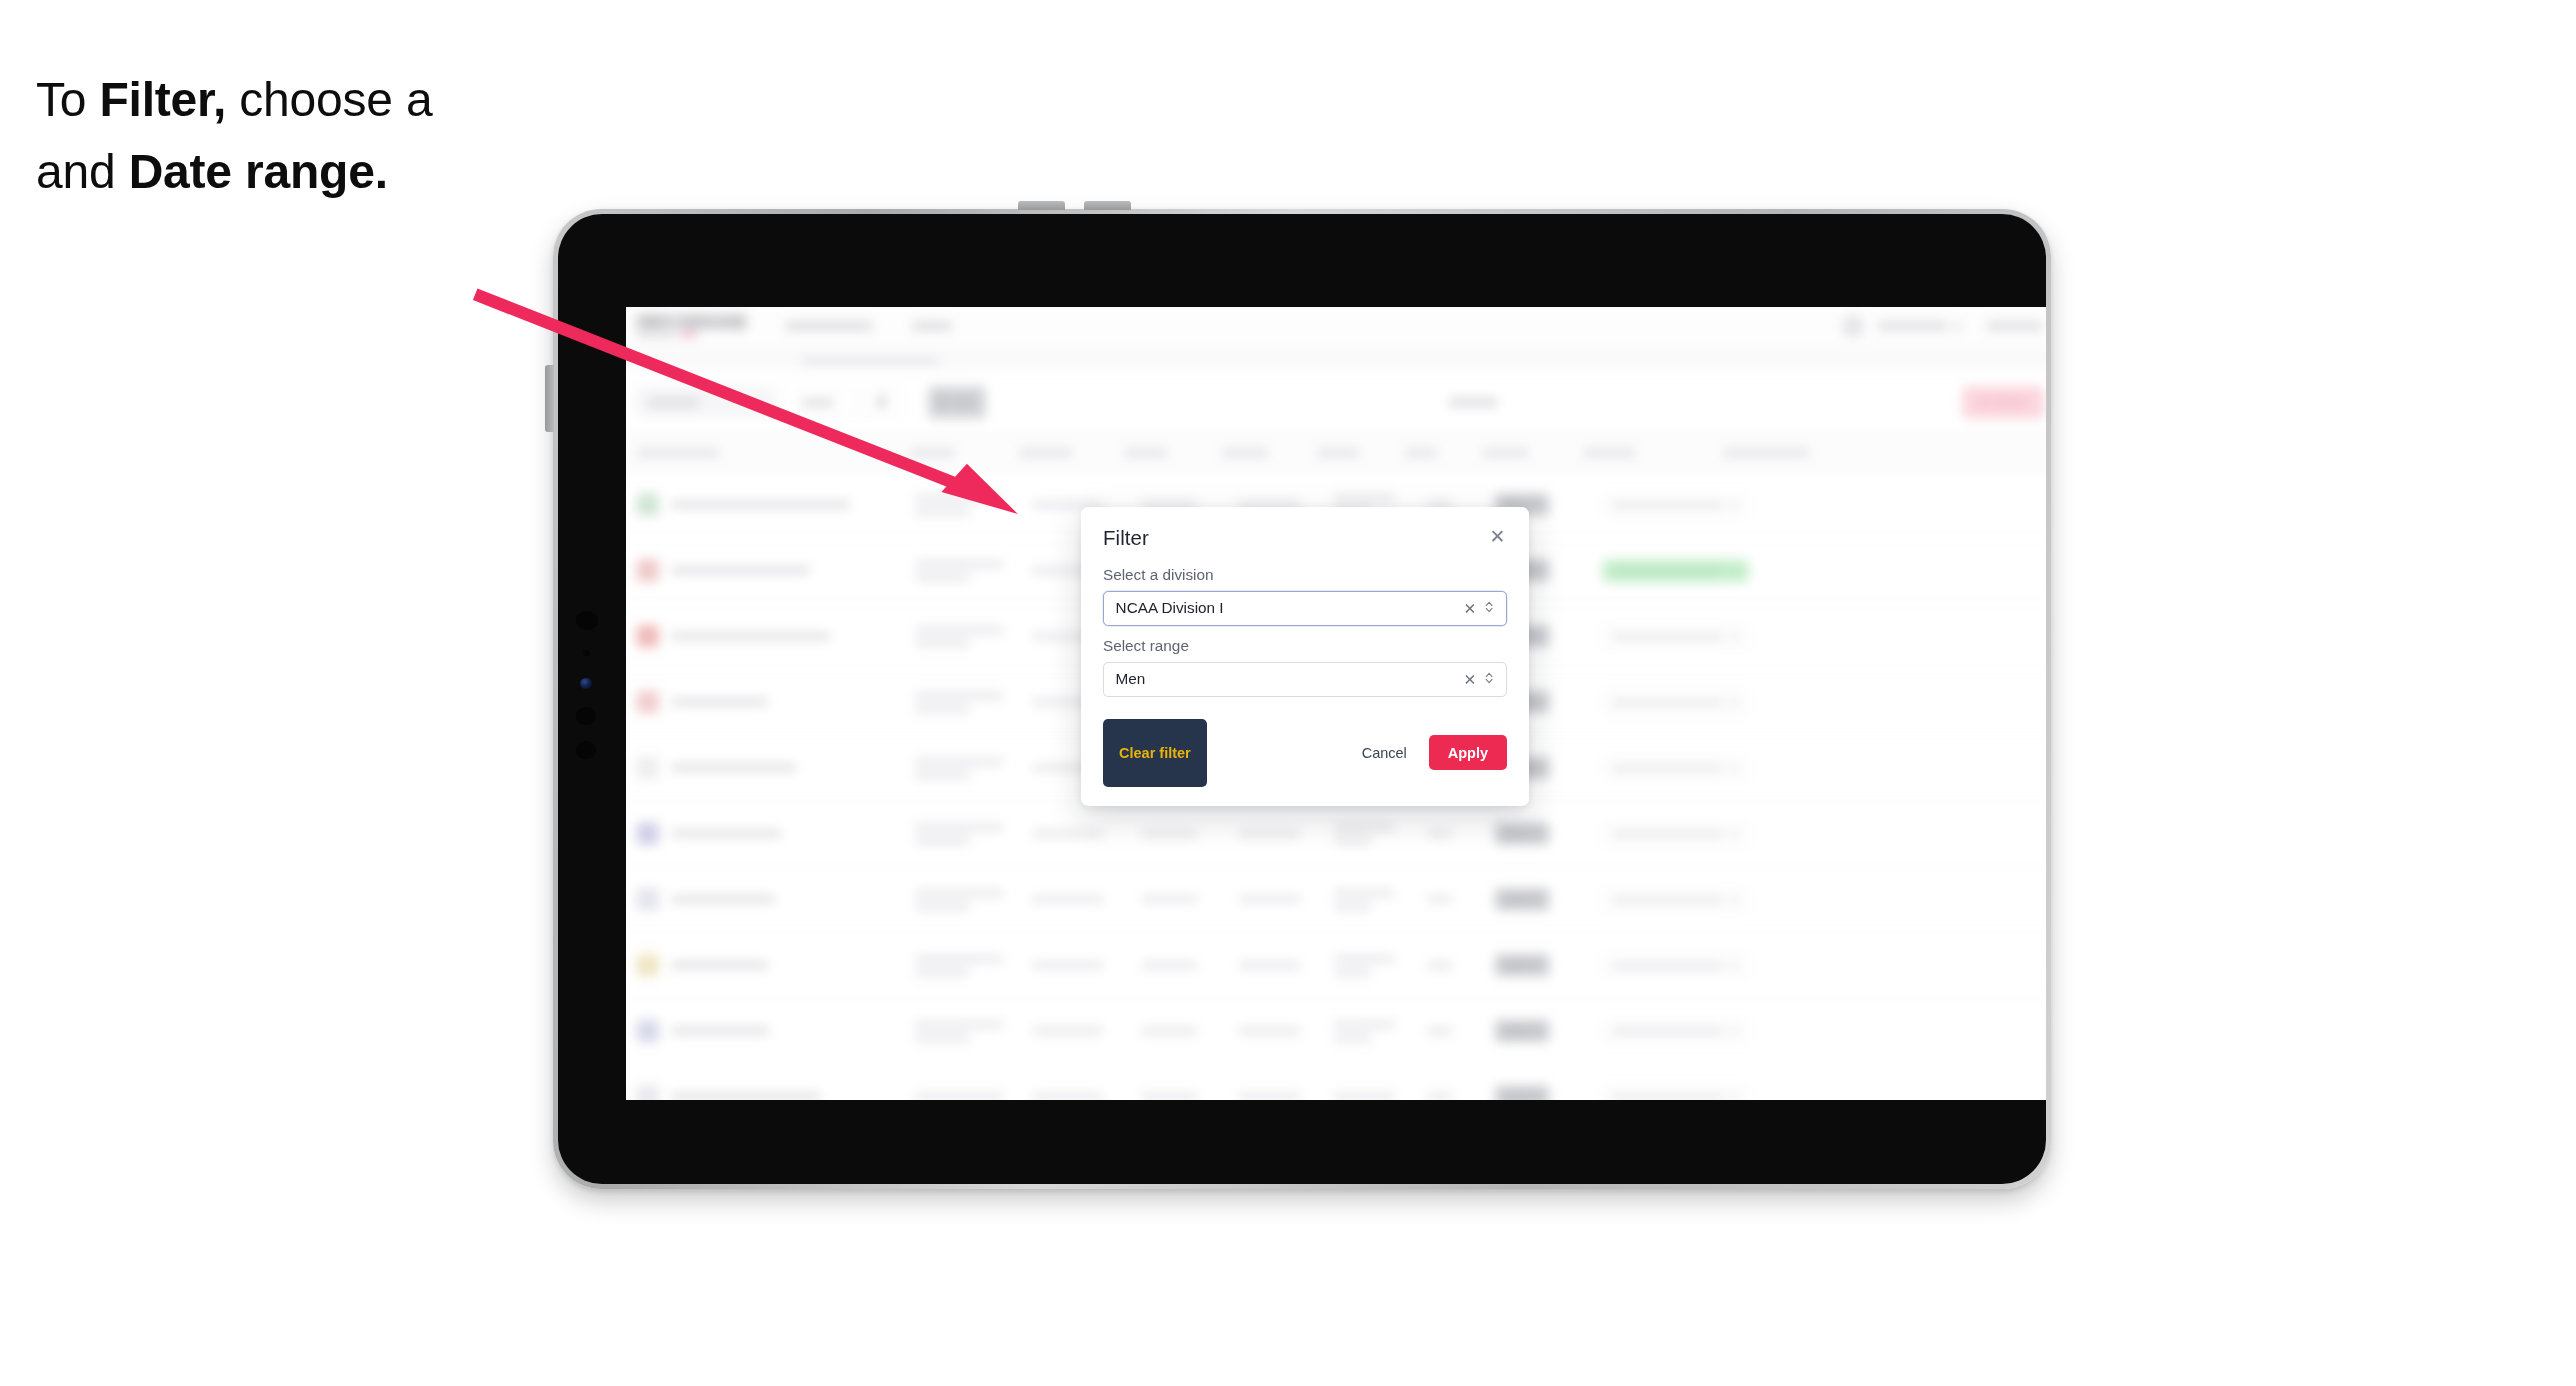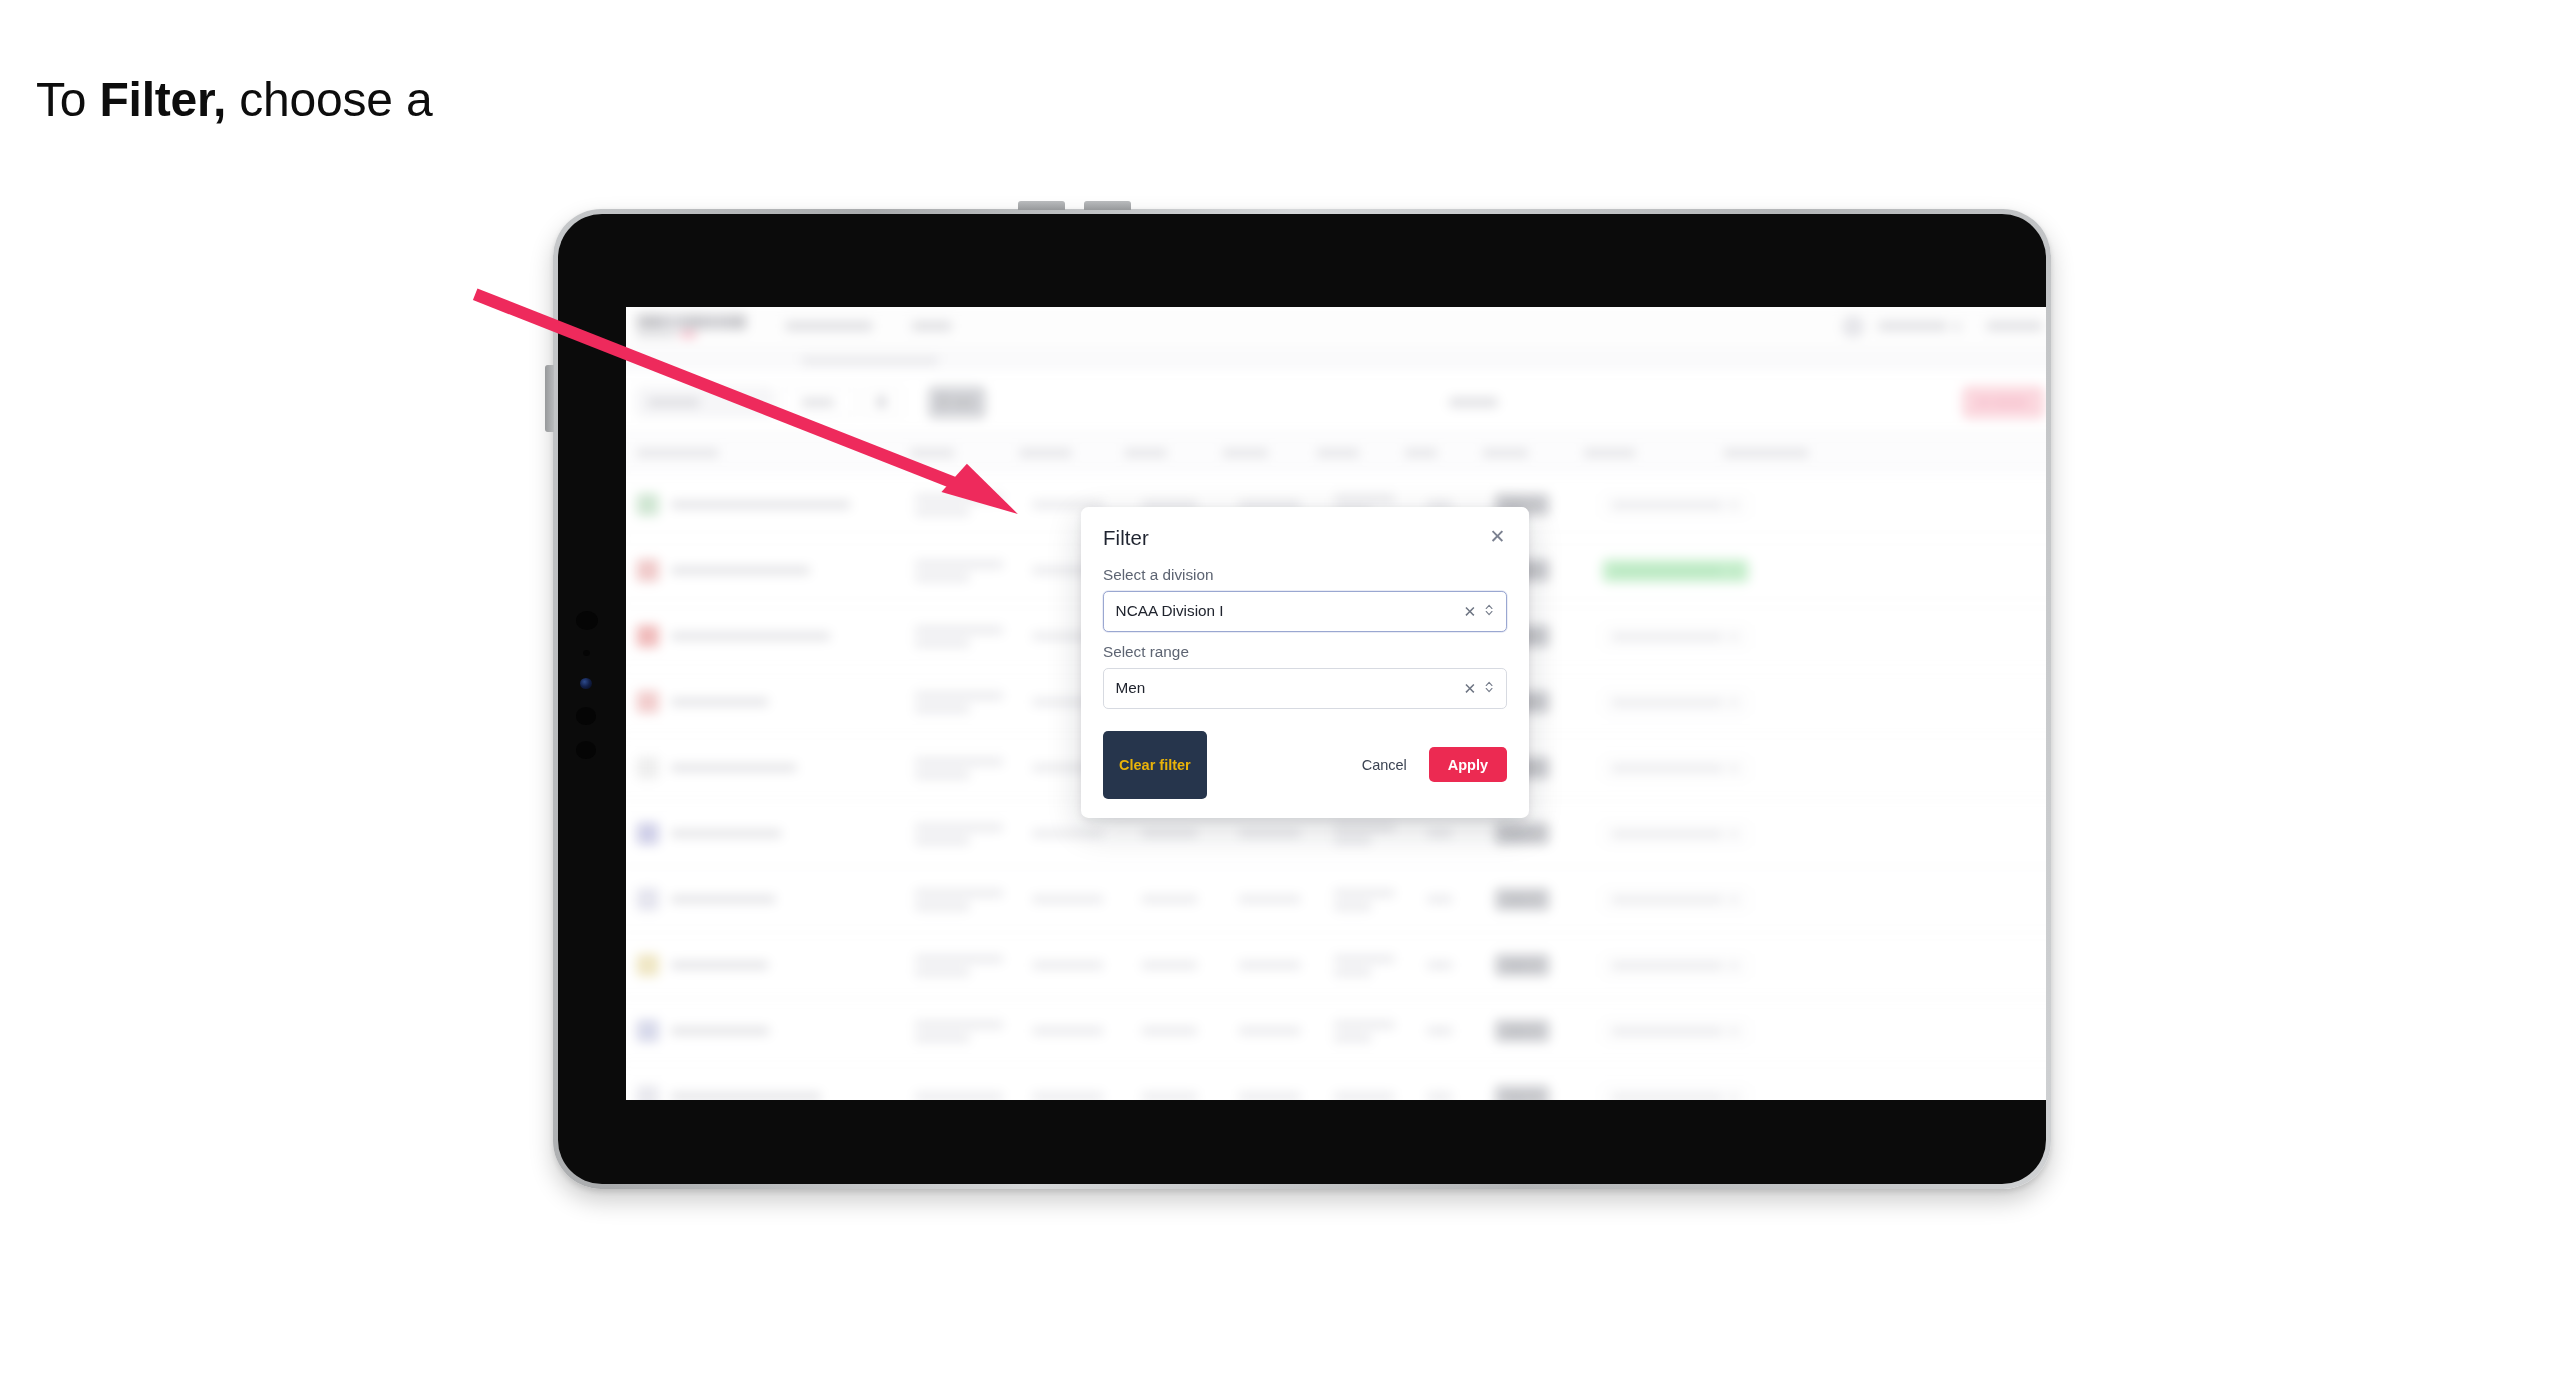--- a/index.html
+++ b/index.html
@@ -252,21 +252,21 @@
     background: none; border: none; font-family: "Liberation Sans", sans-serif;
     padding: 0 1.5px;
   }
 
   .field { margin-bottom: 11.6px; }
   .field:last-of-type { margin-bottom: 0; }
   .field-label {
     display: block; font-size: 15.3px; color: #5d6472; margin-bottom: 6.5px; font-weight: 400;
   }
   .select-box {
-    width: 100%; height: 41px; border-radius: 5.1px;
+    width: 100%; height: 35px; border-radius: 5.1px;
     border: 0.7px solid #d7dae1; background: #ffffff;
     display: flex; align-items: center; padding: 0 8.7px 0 11.6px;
   }
   .select-box.focused { border-color: #9aa7d1; box-shadow: 0 0 0 0.7px rgba(154,167,209,0.28); }
   .select-value { flex: 1; font-size: 15.3px; color: #20242e; }
   .sel-icn {
     color: #6d7482; font-size: 15.3px; line-height: 1;
     padding: 0 3.6px; cursor: pointer; user-select: none;
   }
   .sel-icn.stepper { font-size: 13px; color: #767d8b; }
@@ -299,20 +299,21 @@
     padding: 9.5px 19px; font-weight: 600;
   }
 </style>
 </head>
 <body>
 
 <div id="stage">
 
   <div id="instruction">
     <div class="line"><span>To </span><span class="b">Filter,</span><span> choose a</span></div>
+    <div class="line"><span>and </span><span class="b">Date range.</span></div>
   </div>
 
   <div id="tablet">
     <div class="vol-btn" style="left:465px;"></div>
     <div class="vol-btn" style="left:531px;"></div>
     <div class="side-btn" style="top:156px;"></div>
 
     <div id="tablet-screen">
 
       <div class="sensor" style="left:17.5px; top:397px; width:22px; height:19px;"></div>

